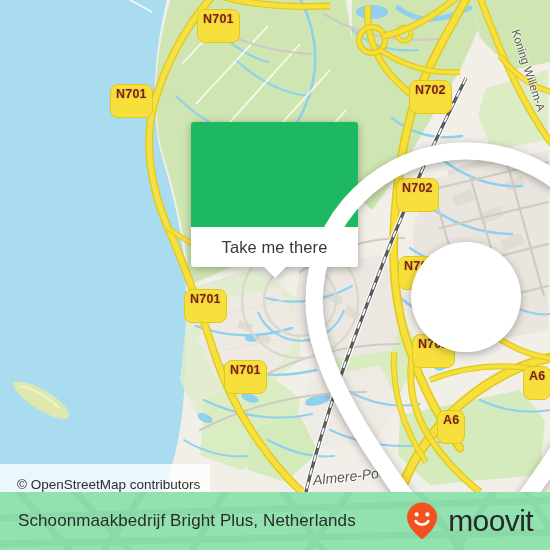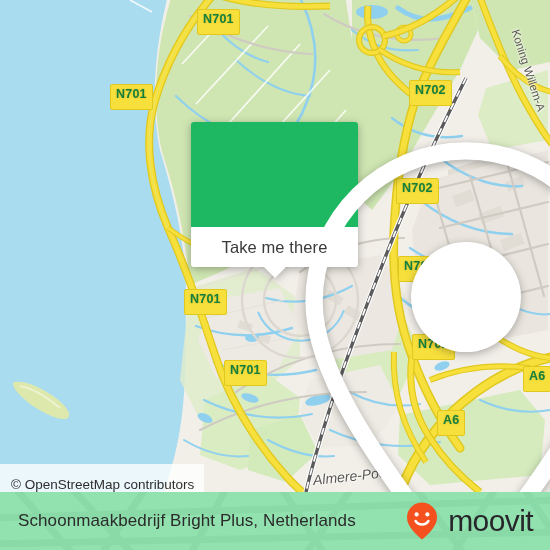--- a/index.html
+++ b/index.html
@@ -34,27 +34,27 @@
     width: 550px;
     height: 492px;
     display: block;
   }
 
   
   .shield {
     position: absolute;
     background: #f7e03c;
     border: 1.6px solid #e0c81e;
-    border-radius: 2px;
-    color: #15803d;
+    border-radius: 8px;
+    color: #7f1d1d;
     font-family: "Liberation Sans", sans-serif;
     font-weight: bold;
     font-size: 12.5px;
     line-height: 1;
-    padding: 3px 5px 8px 5px;
+    padding: 3px 5px 16px 5px;
     letter-spacing: 0.2px;
     text-shadow: 0 0 2px rgba(120,100,0,.35);
     white-space: nowrap;
     box-sizing: border-box;
   }
 
   
   .maplabel {
     position: absolute;
     font-family: "Liberation Sans", sans-serif;
@@ -126,21 +126,21 @@
 
   
   #attribution {
     position: absolute;
     left: 0;
     top: 464px;
     height: 40px;
     background: rgba(255,255,255,0.78);
     display: flex;
     align-items: center;
-    padding: 0 10px 0 11px;
+    padding: 0 10px 0 17px;
     box-sizing: border-box;
   }
   #attribution span {
     font-family: "Liberation Sans", sans-serif;
     font-size: 13.5px;
     color: #2e2e2e;
   }
 
   
   #footer {

